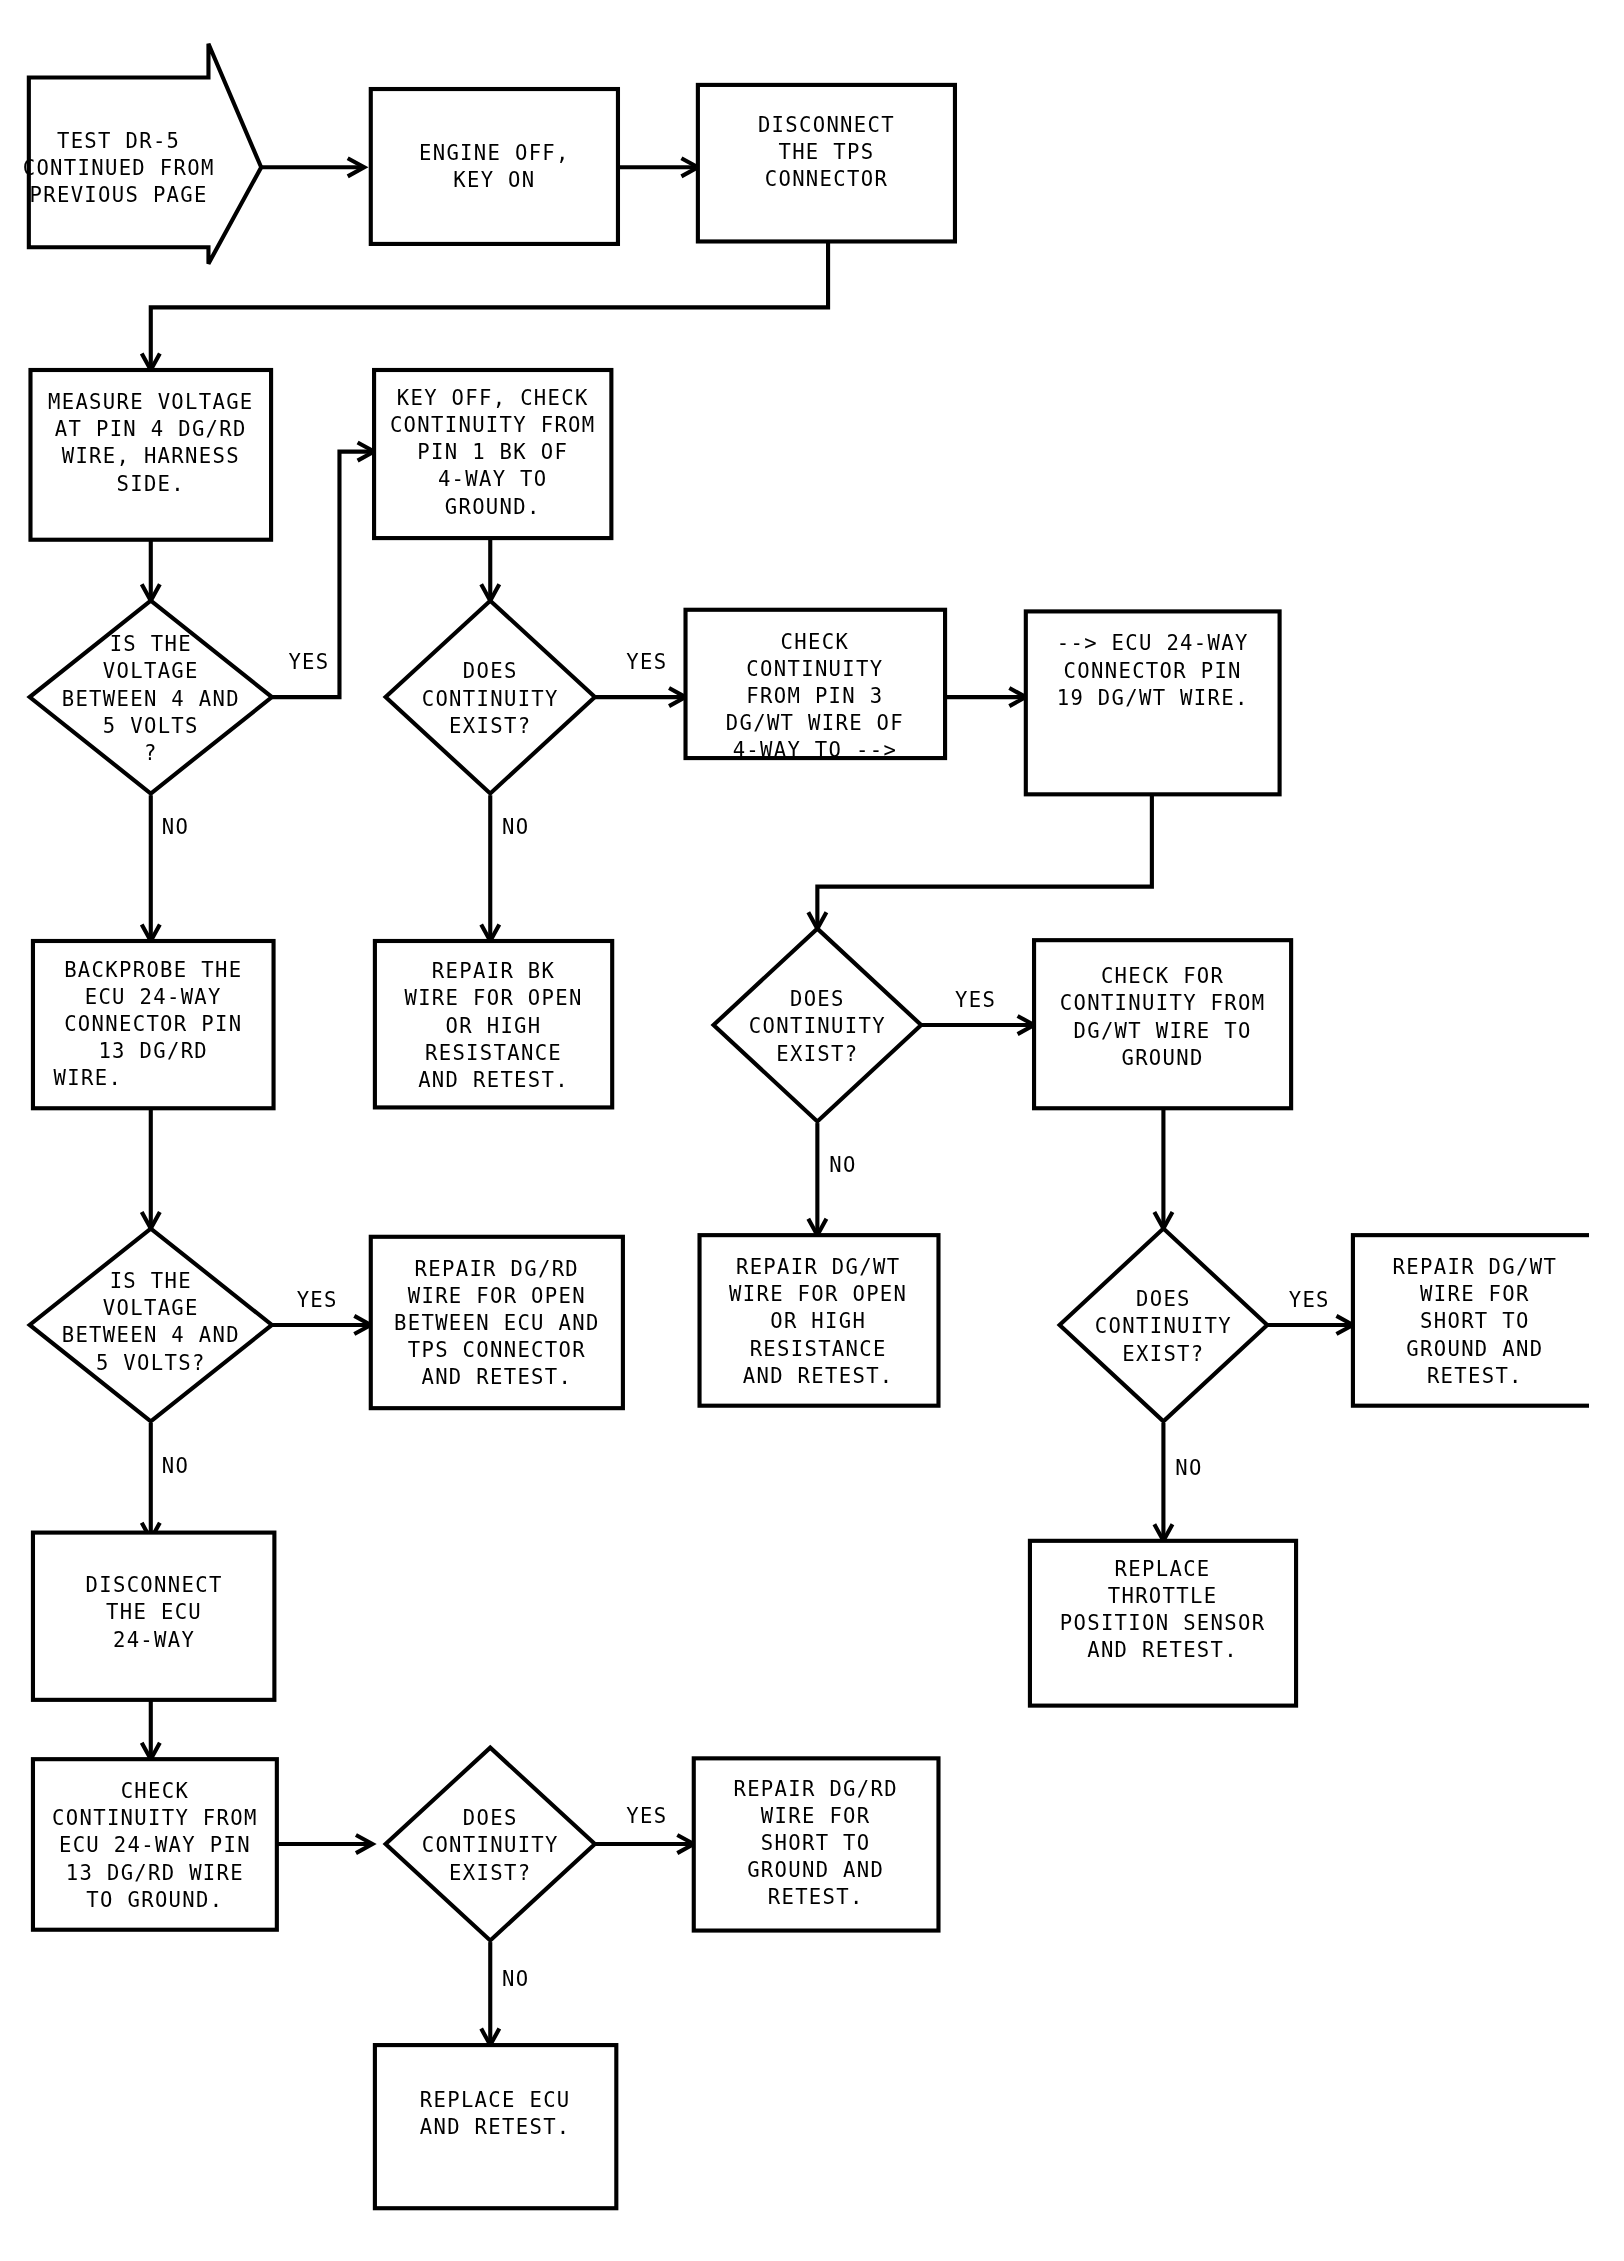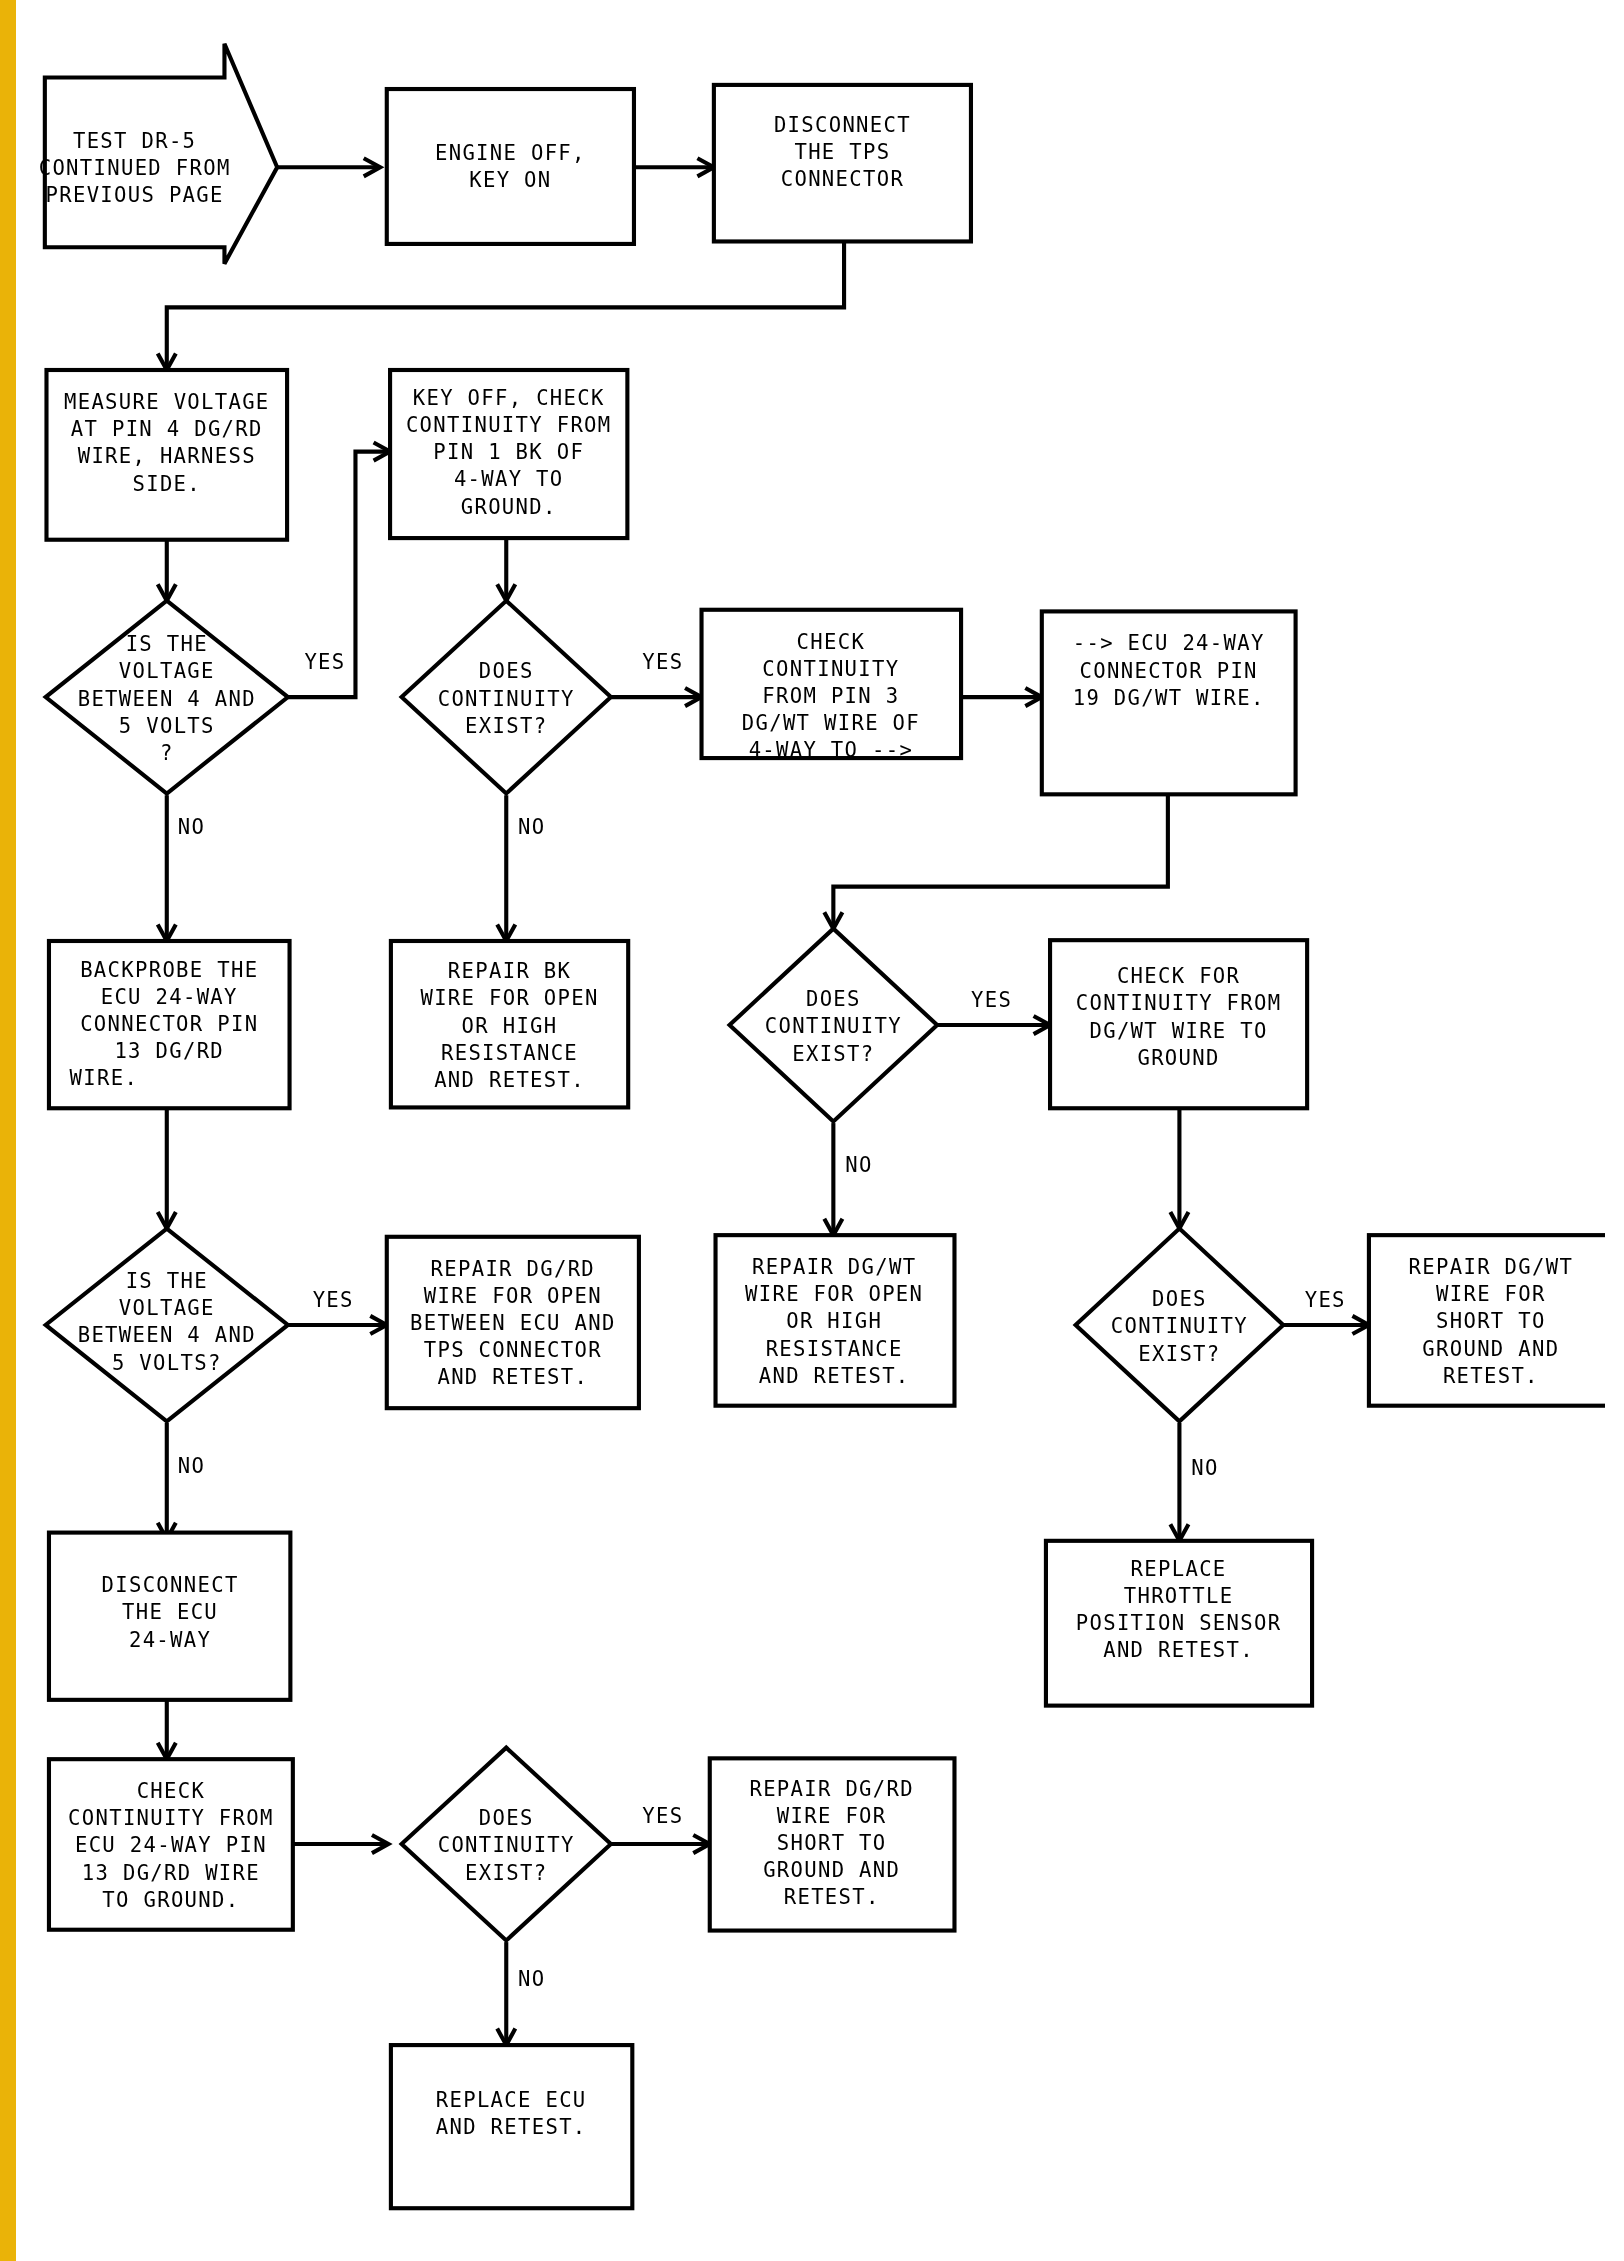--- a/index.html
+++ b/index.html
@@ -9,21 +9,20 @@
   }
   body {
     font-family: "DejaVu Sans Mono", monospace;
   }
   #chart-wrap {
     position: relative;
     width: 1589px;
     height: 2261px;
     background: #eab308;
     overflow: hidden;
-    padding-left: 16px;
   }
   svg#flow {
     display: block;
     width: 1624px;
     height: 2261px;
     background: #ffffff;
   }
   .shape {
     fill: #ffffff;
     stroke: #000000;

